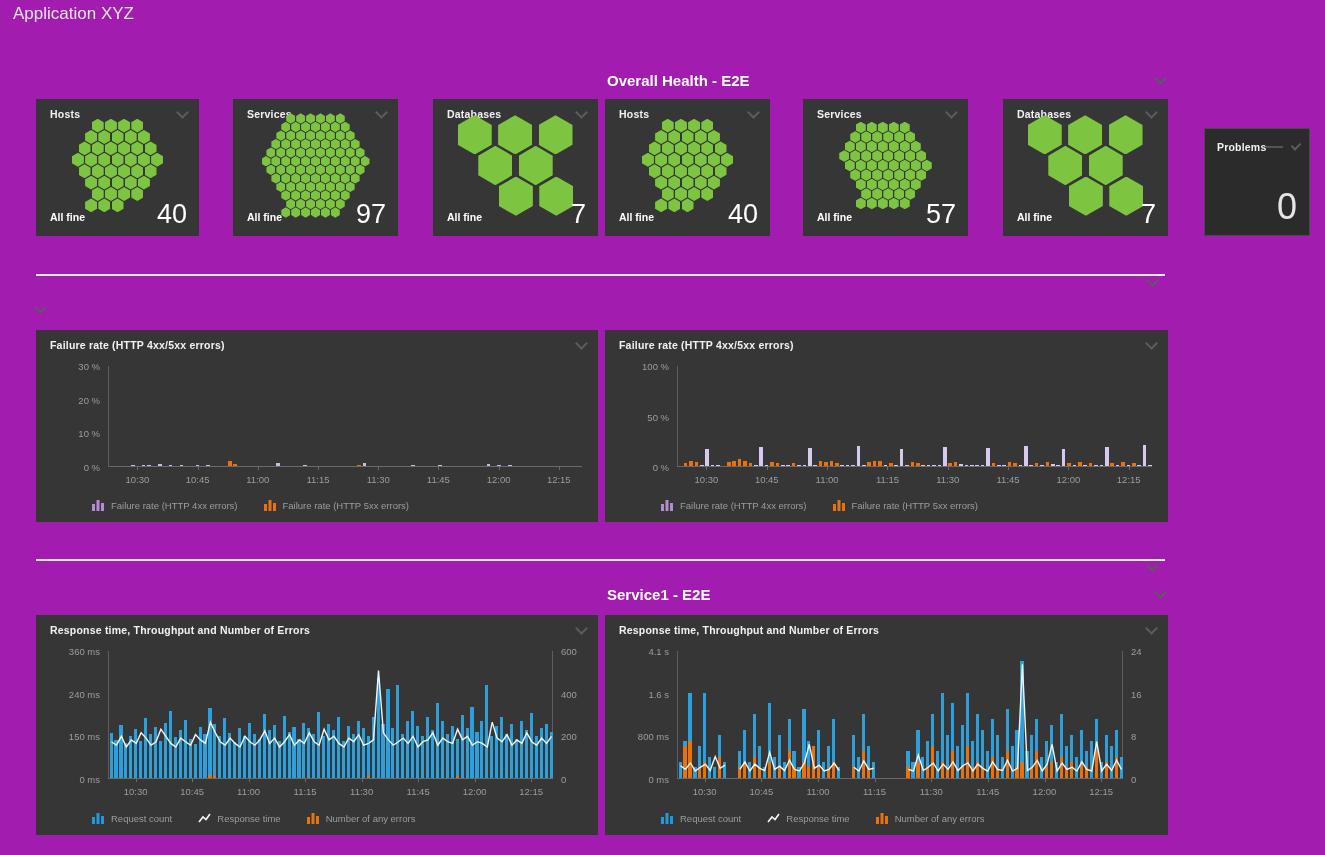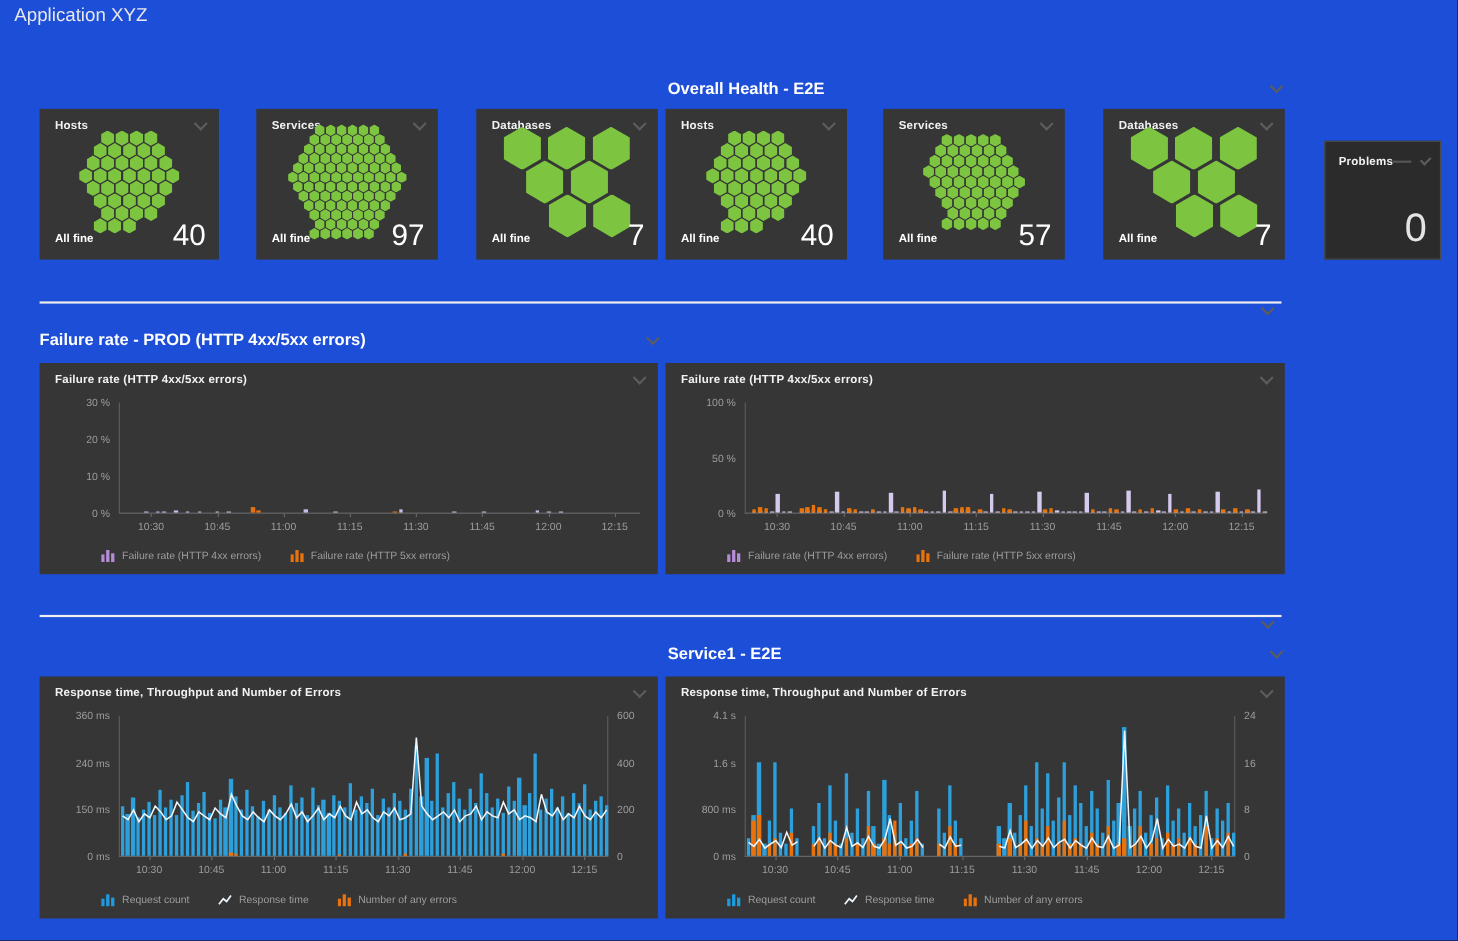--- a/index.html
+++ b/index.html
@@ -1,16 +1,16 @@
 <!DOCTYPE html>
 <html><head>
 <meta charset="utf-8">
 <style>
   html,body{margin:0;padding:0;background:#161616;}
-  #canvas{position:relative;width:1325px;height:855px;background:#1d4ed8;overflow:hidden;
+  #canvas{position:relative;width:1325px;height:855px;background:#a21caf;overflow:hidden;
           font-family:"Liberation Sans","DejaVu Sans",sans-serif;}
   #page-title{position:absolute;left:13px;top:4px;font-size:17px;color:#e8e8e8;font-weight:400;}
   .section-head{position:absolute;height:18px;display:flex;justify-content:space-between;align-items:center;}
   .section-head .sh-label{color:#ffffff;font-size:15px;font-weight:700;}
   .chev{display:inline-block;width:7px;height:7px;border-right:2px solid #5d5d5d;border-bottom:2px solid #5d5d5d;transform:rotate(45deg);margin-top:-4px;}
   .tile{position:absolute;background:#363636;box-sizing:border-box;}
   .tile-head{position:absolute;left:14px;right:12px;top:9px;display:flex;justify-content:space-between;align-items:center;}
   .tile-title{font-size:10.5px;font-weight:700;color:#f2f2f2;letter-spacing:.2px;}
   .hive-wrap{position:absolute;left:8px;right:8px;top:22px;bottom:26px;display:flex;align-items:center;justify-content:center;}
   .hive{position:relative;}
@@ -388,21 +388,20 @@
     <div class="tile-foot" style="bottom:10px;">
         <span></span>
         <span class="count">0</span>
       </div>
   </div>
 
   <div class="divider" style="left:36px;top:274px;width:1129px;"></div>
   <span class="chev div-chev" style="left:1148px;top:280px;"></span>
 
   <div class="section-head" style="left:36px;top:300px;width:562px;">
-    <span class="sh-label">Failure rate - PROD (HTTP 4xx/5xx errors)</span>
     <span class="chev"></span>
   </div>
 
   <div class="tile chart-tile" style="left:36px;top:330px;width:562px;height:192px;">
     <div class="tile-head">
         <span class="tile-title">Failure rate (HTTP 4xx/5xx errors)</span>
         <span class="chev"></span>
       </div>
     <div class="chart-area">
         <div class="plot" style="inset: 36px 16px 55px 72px;">

